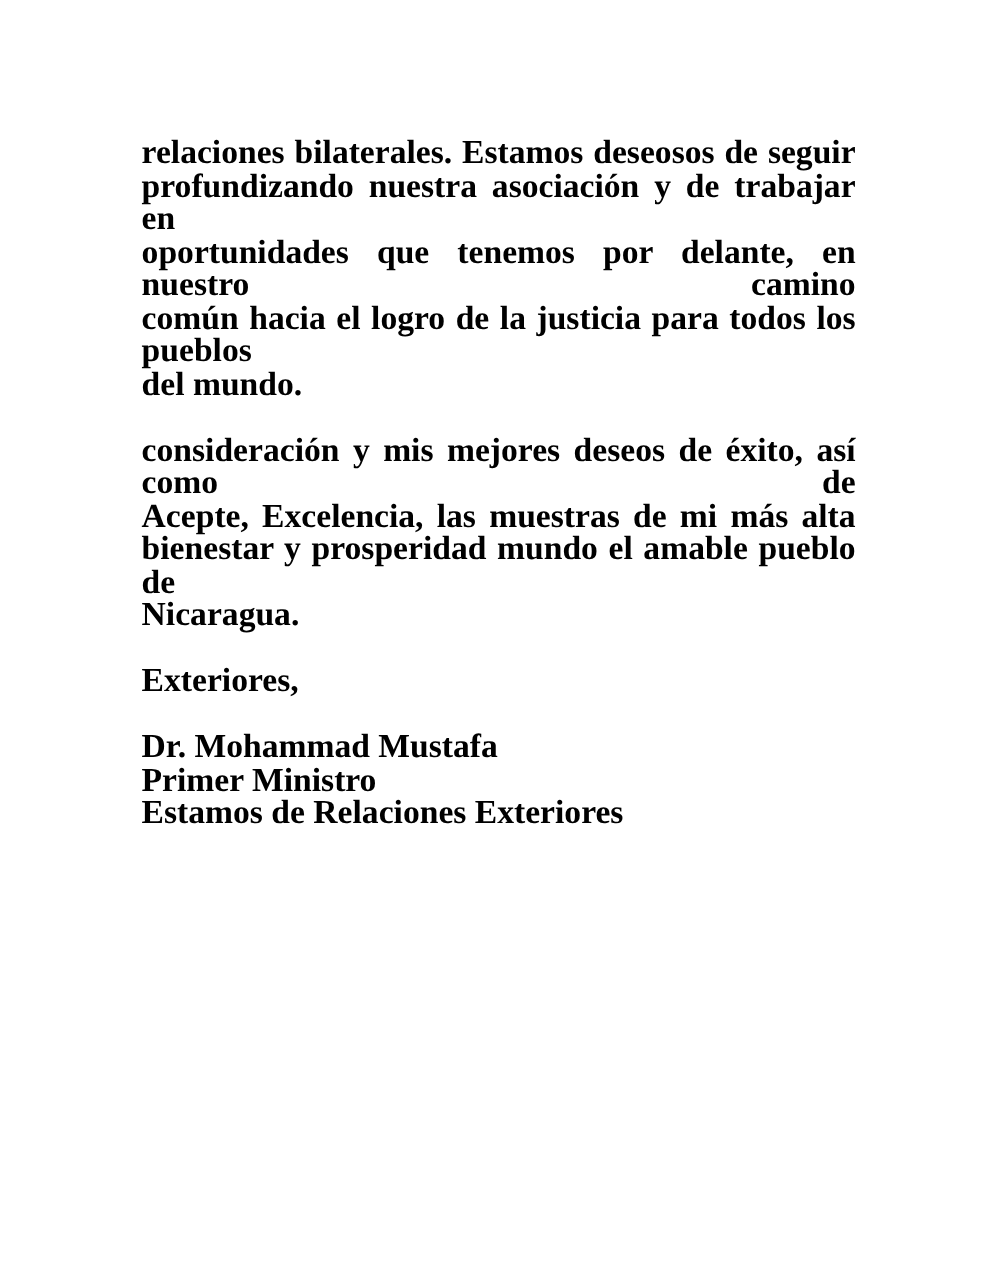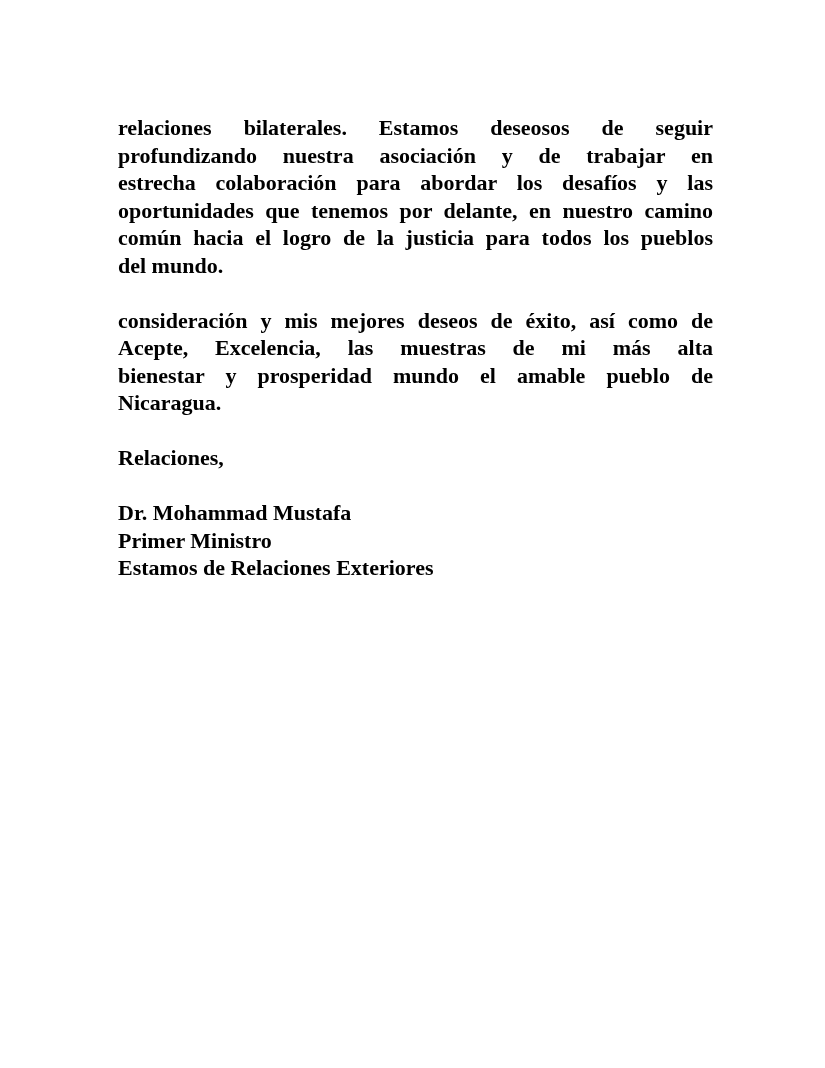--- a/index.html
+++ b/index.html
@@ -15,21 +15,21 @@
     overflow: hidden;
     font-family: "Liberation Serif", "DejaVu Serif", serif;
     font-weight: bold;
     color: #000000;
   }
   .text-block {
     position: absolute;
     left: 118px;
     top: 114px;
     width: 595px;
-    font-size: 22px;
+    font-size: 28px;
     line-height: 27.5px;
     letter-spacing: 0px;
   }
   .para {
     margin: 0 0 27.5px 0;
   }
   
   .ln {
     text-align: justify;
     text-align-last: justify;
@@ -45,35 +45,34 @@
 </style>
 </head>
 <body>
 
 <div class="page">
   <div class="text-block">
 
     <div class="para">
       <div class="ln">relaciones bilaterales. Estamos deseosos de seguir</div>
       <div class="ln">profundizando nuestra asociación y de trabajar en</div>
-      <div class="ln">estrecha colaboración para abordar los desafíos y las</div>
       <div class="ln">oportunidades que tenemos por delante, en nuestro camino</div>
       <div class="ln">común hacia el logro de la justicia para todos los pueblos</div>
       <div class="ln ln-last">del mundo.</div>
     </div>
 
     <div class="para">
       <div class="ln">consideración y mis mejores deseos de éxito, así como de</div>
       <div class="ln">Acepte, Excelencia, las muestras de mi más alta</div>
       <div class="ln">bienestar y prosperidad mundo el amable pueblo de</div>
       <div class="ln ln-last">Nicaragua.</div>
     </div>
 
     <div class="para">
-      <div class="ln ln-last">Relaciones,</div>
+      <div class="ln ln-last">Exteriores,</div>
     </div>
 
     <div class="para sig-block">
       <div class="ln ln-last">Dr. Mohammad Mustafa</div>
       <div class="ln ln-last">Primer Ministro</div>
       <div class="ln ln-last">Estamos de Relaciones Exteriores</div>
     </div>
 
   </div>
 </div>

